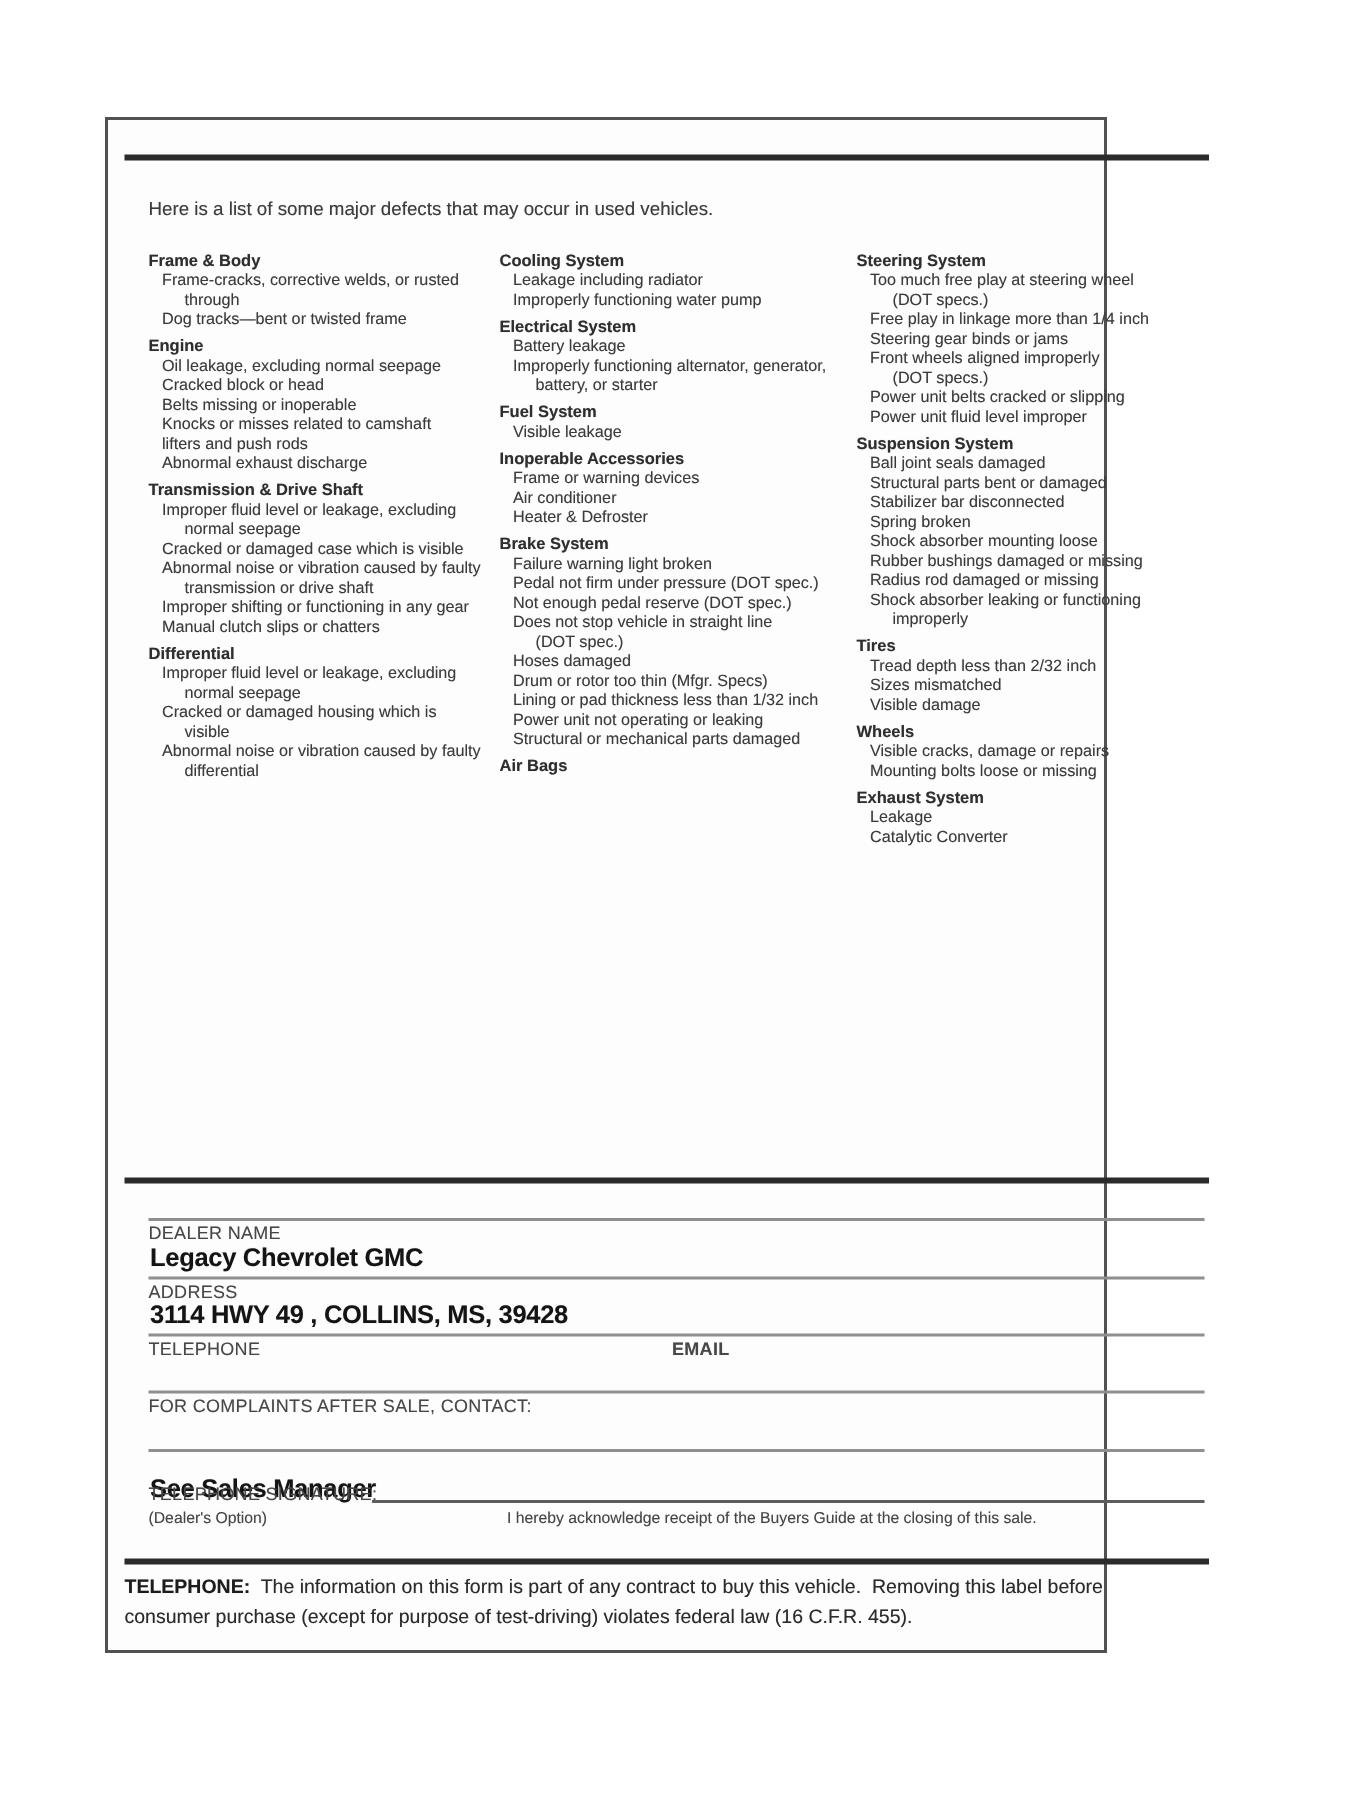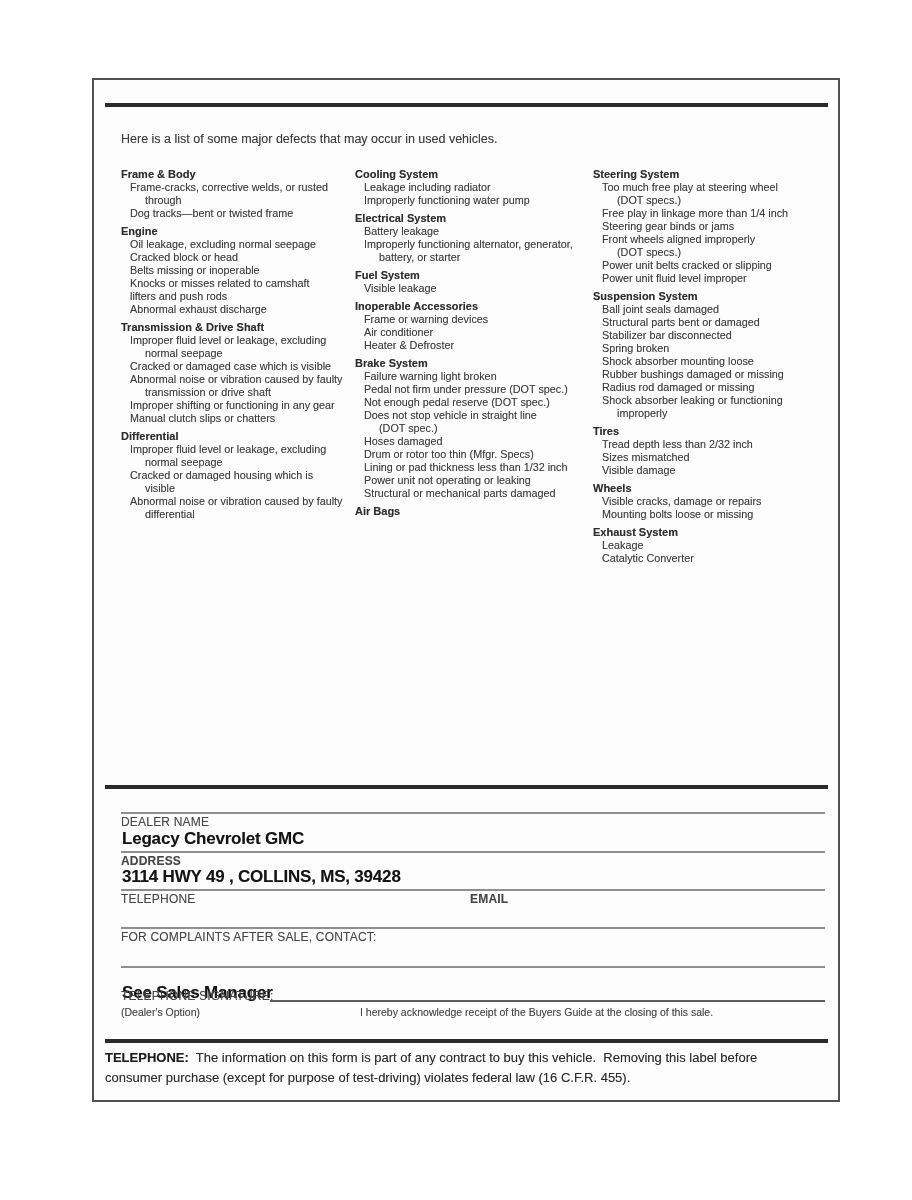--- a/index.html
+++ b/index.html
@@ -4,22 +4,22 @@
 <style>
   * { margin: 0; padding: 0; box-sizing: border-box; }
   html, body {
     width: 912px; height: 1200px;
     background: #ffffff;
     font-family: "Liberation Sans", sans-serif;
     color: #383838;
   }
   .page {
     position: absolute;
-    left: 92px; top: 78px;
-    width: 748px; height: 1024px;
+    left: 70px; top: 78px;
+    width: 668px; height: 1024px;
     background: #fdfdfd;
     border: 2px solid #515151;
   }
   .rule-thick {
     position: absolute;
     left: 11px; width: 723px; height: 4px;
     background: #2b2b2b;
   }
   .rule-thin {
     position: absolute;
@@ -196,21 +196,21 @@
       </div>
   </div>
 
   <div class="rule-thick" style="top:705px;"></div>
 
   <div class="rule-thin" style="top:732px;"></div>
   <div class="field-label" style="left:27px; top:735px;">DEALER NAME</div>
   <div class="field-value" style="left:28px; top:749px;">Legacy Chevrolet GMC</div>
 
   <div class="rule-thin" style="top:771px;"></div>
-  <div class="field-label" style="left:27px; top:774px;font-weight:bold;">ADDRESS</div>
+  <div class="field-label" style="left:27px; top:774px;">ADDRESS</div>
   <div class="field-value" style="left:28px; top:787px;">3114 HWY 49 , COLLINS, MS, 39428</div>
 
   <div class="rule-thin" style="top:809px;"></div>
   <div class="field-label" style="left:27px; top:812px;">TELEPHONE</div>
   <div class="field-label" style="left:376px; top:812px;font-weight:bold;">EMAIL</div>
 
   <div class="rule-thin" style="top:847px;"></div>
   <div class="field-label" style="left:27px; top:850px;">FOR COMPLAINTS AFTER SALE, CONTACT:</div>
   <div class="field-value" style="left:28px; top:863px;margin-top:40px;">See Sales Manager</div>
   <div class="rule-thin" style="top:886px;"></div>

